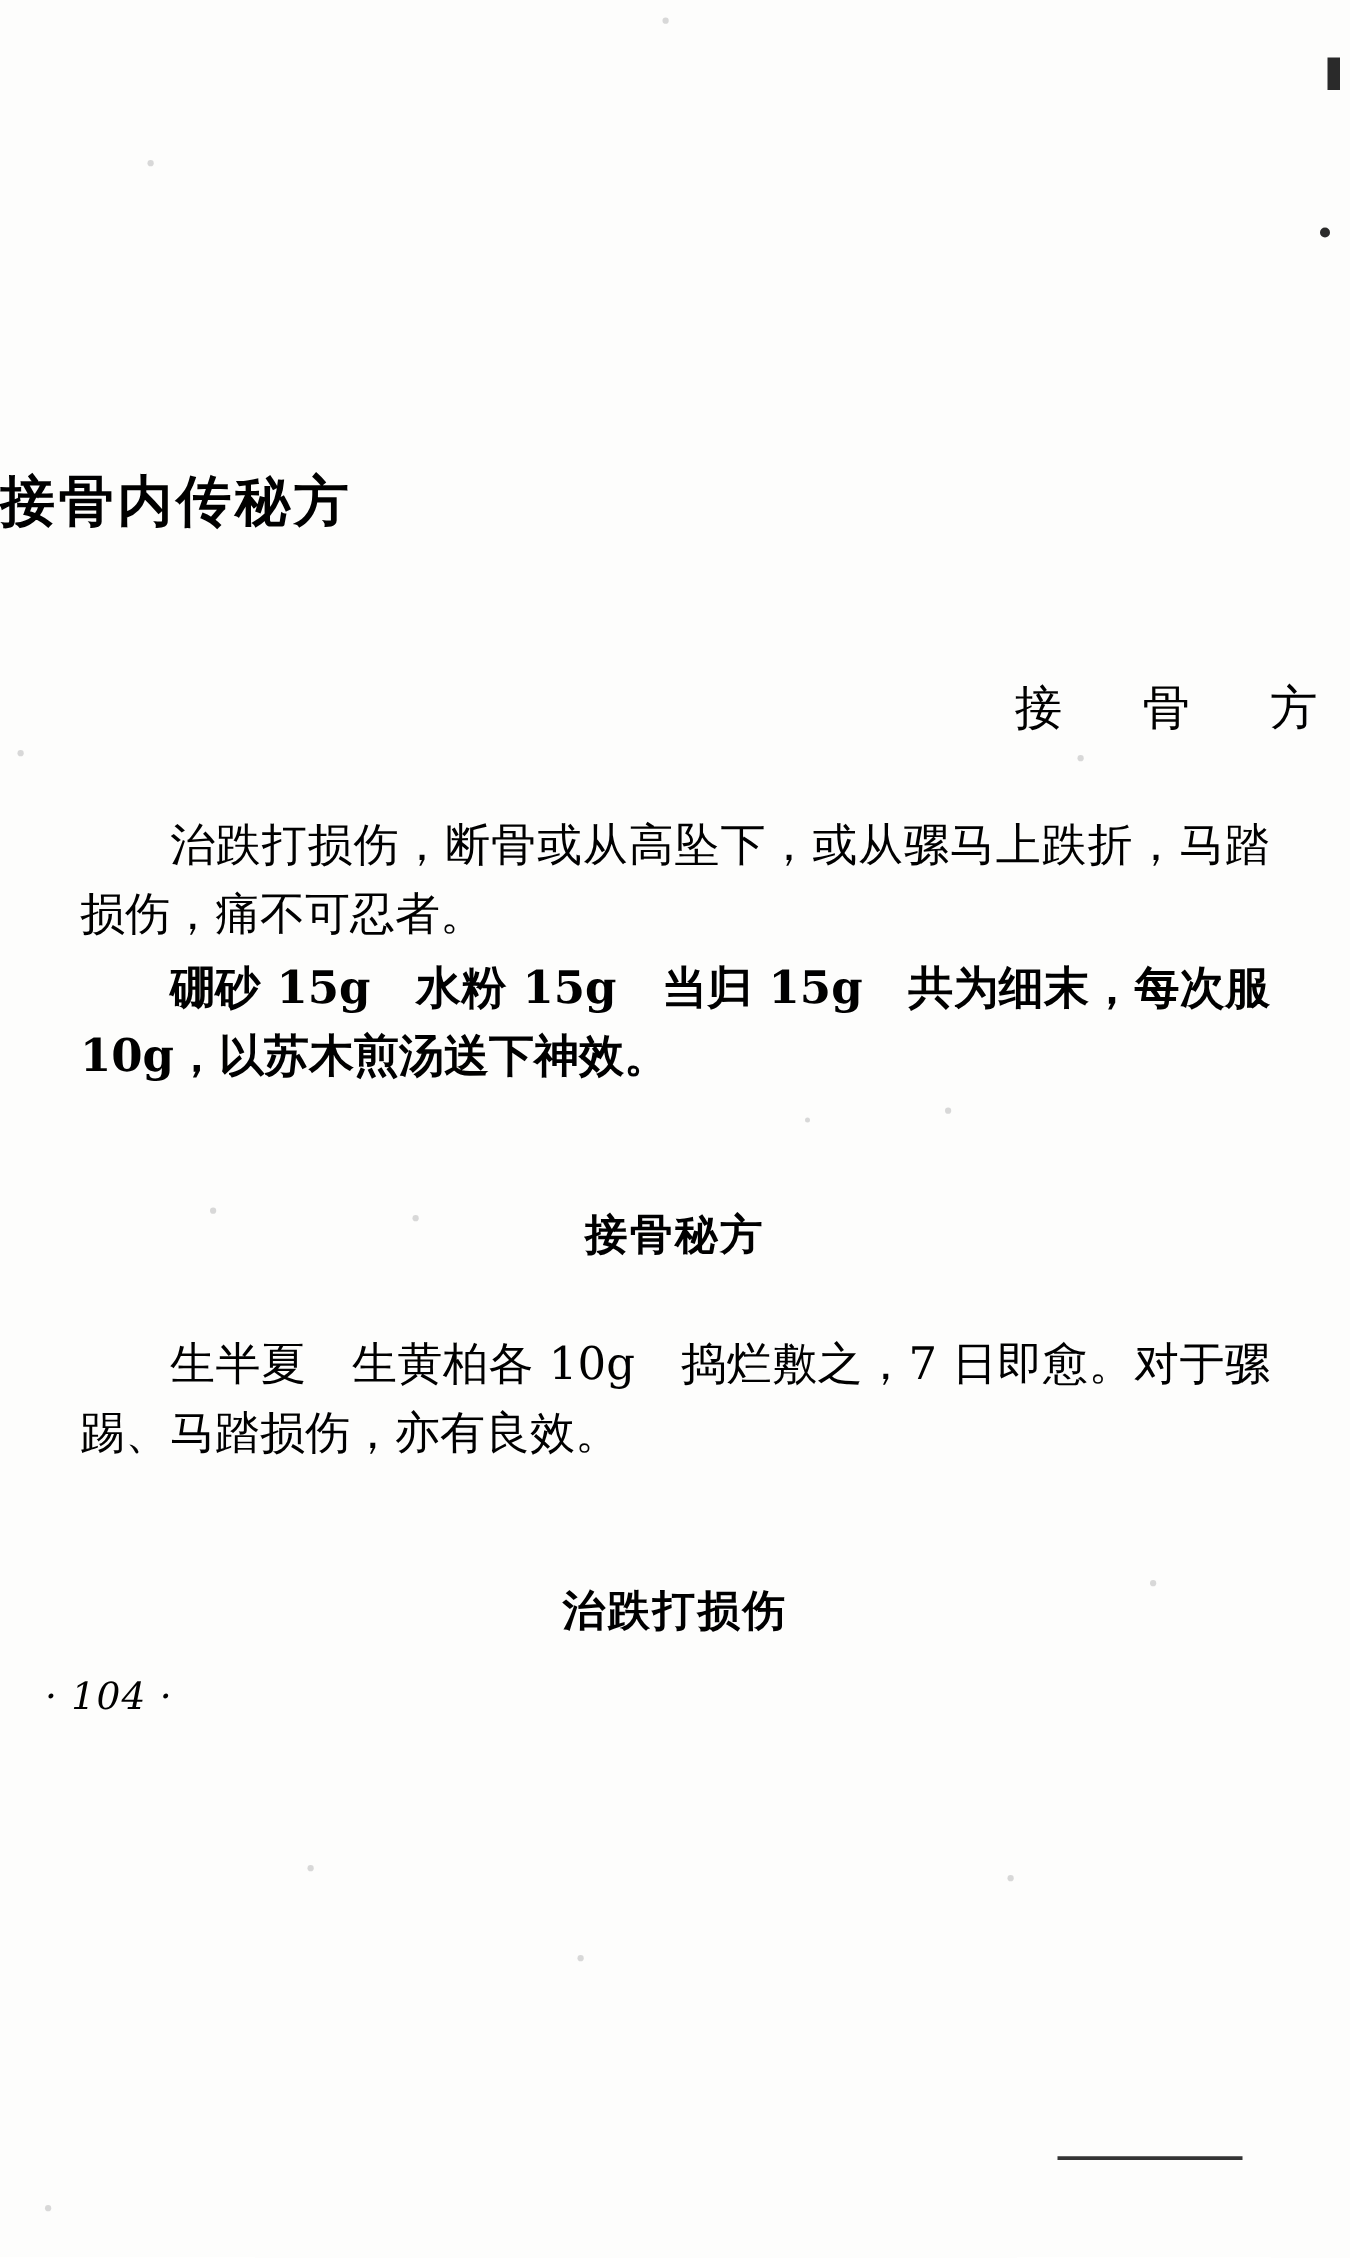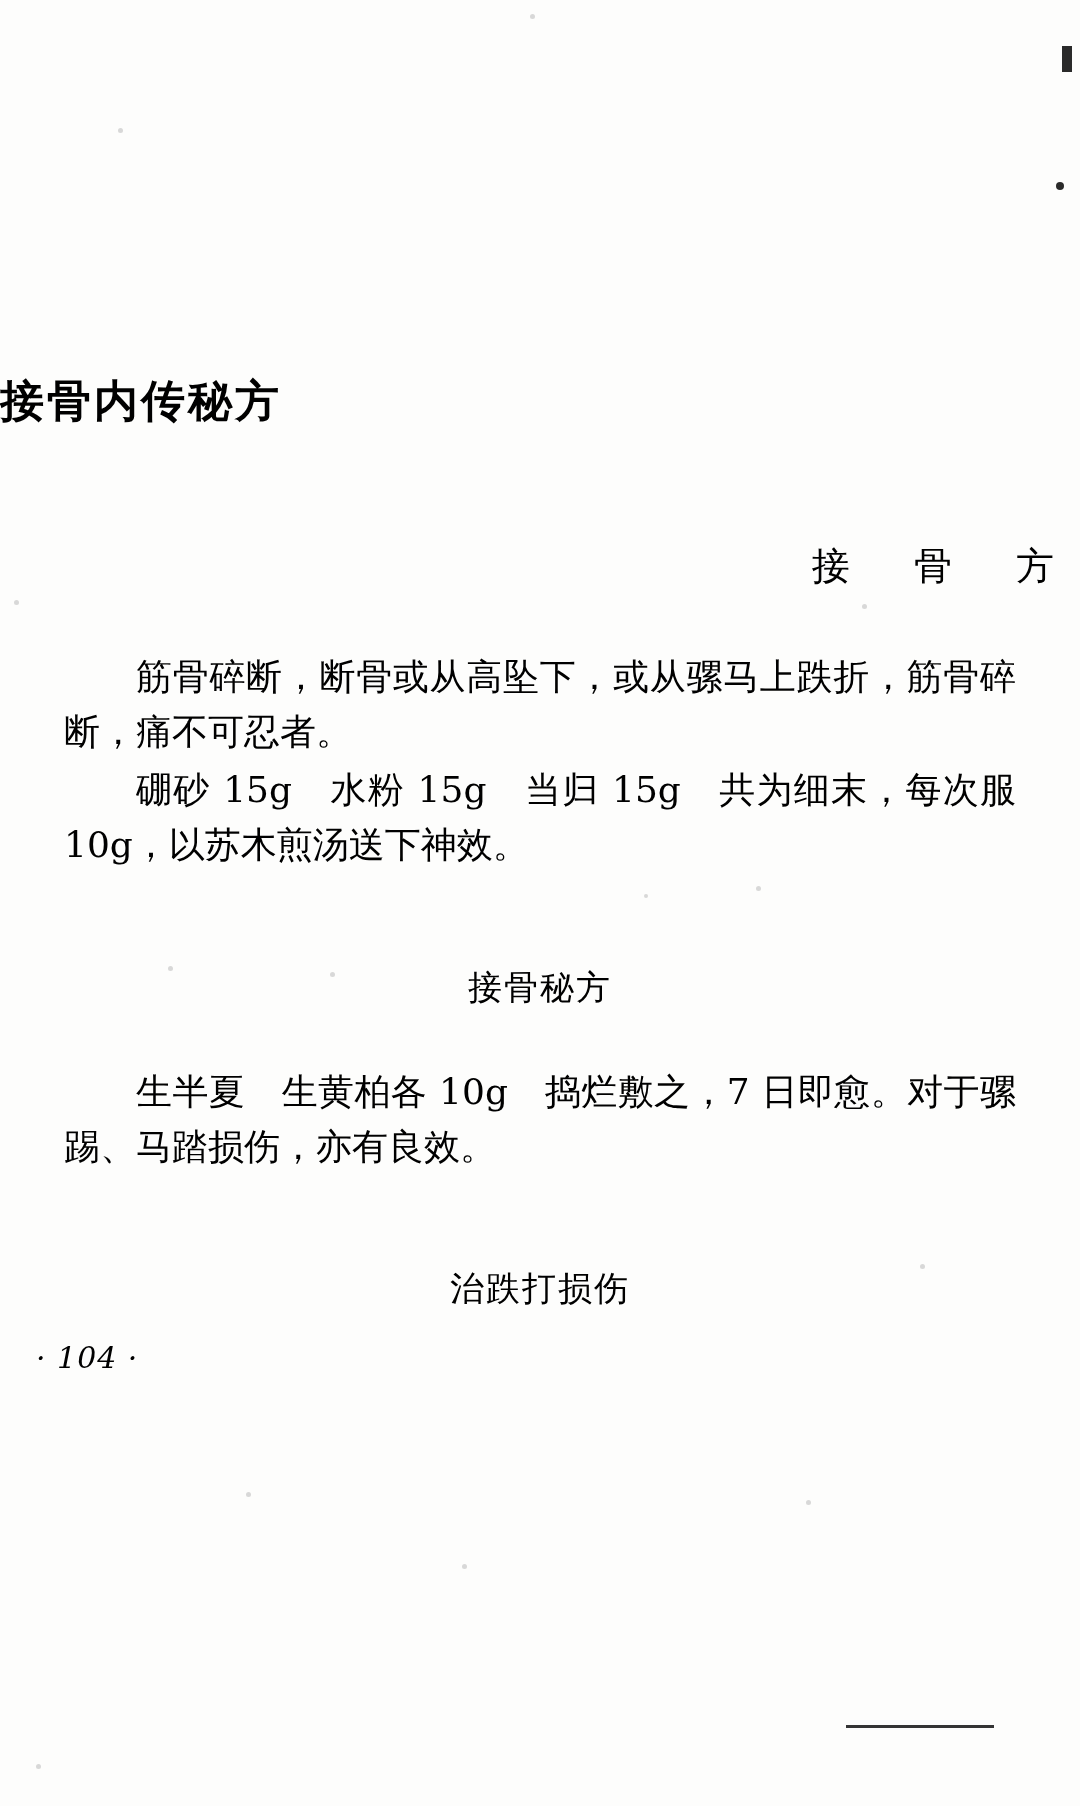--- a/index.html
+++ b/index.html
@@ -49,36 +49,36 @@
     text-align: right;
     font-size: 38px;
     font-weight: 400;
     letter-spacing: 26px;
     margin-top: 110px;
     text-indent: 26px;
   }
   .section-heading {
     text-align: center;
     font-size: 34px;
-    font-weight: 400;
+    font-weight: 700;
     letter-spacing: 2px;
   }
   .h-miFang { margin-top: 92px; }
   .h-jianBian { margin-top: 92px; }
 
   .para {
     font-size: 36px;
     line-height: 1.52;
     text-align: justify;
     margin: 0 64px;
     letter-spacing: 0px;
   }
   .para.first { margin-top: 58px; }
   .indent { text-indent: 72px; }
-  .gap-small { margin-top: 4px; }
+  .gap-small { margin-top: 4px; font-weight: bold; }
   .block-gap { margin-top: 54px; }
 
   .folio {
     position: absolute;
     left: 36px;
     top: 1340px;
     font-size: 30px;
     font-style: italic;
     font-family: "DejaVu Serif", "Liberation Serif", serif;
     letter-spacing: 1px;
@@ -113,21 +113,21 @@
   <span class="speck" style="left:806px; top:1500px; width:5px; height:5px;"></span>
   <span class="speck" style="left:462px; top:1564px; width:5px; height:5px;"></span>
   <span class="speck" style="left:36px; top:1764px; width:5px; height:5px;"></span>
 
   <div class="content">
 
     <h1 class="doc-title">接骨内传秘方</h1>
 
     <h2 class="section-heading-1">接 骨 方</h2>
 
-    <p class="para first indent">筋骨碎断，断骨或从高坠下，或从骡马上跌折，筋骨碎断，痛不可忍者。</p>
+    <p class="para first indent">治跌打损伤，断骨或从高坠下，或从骡马上跌折，马踏损伤，痛不可忍者。</p>
     <p class="para indent gap-small">硼砂 15g　水粉 15g　当归 15g　共为细末，每次服 10g，以苏木煎汤送下神效。</p>
 
     <h2 class="section-heading h-miFang">接骨秘方</h2>
 
     <p class="para indent block-gap">生半夏　生黄柏各 10g　捣烂敷之，7 日即愈。对于骡踢、马踏损伤，亦有良效。</p>
 
     <h2 class="section-heading h-jianBian">治跌打损伤</h2>
 
 
   </div>

